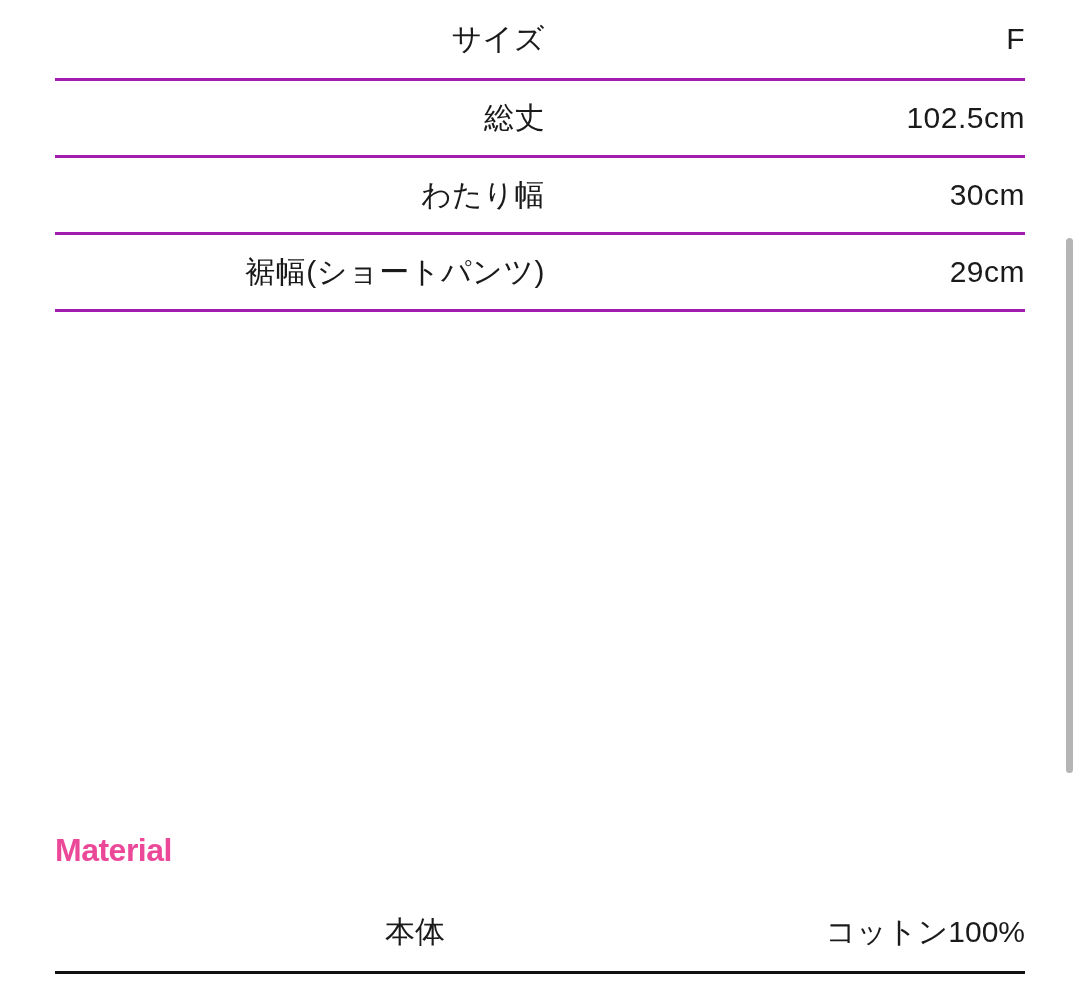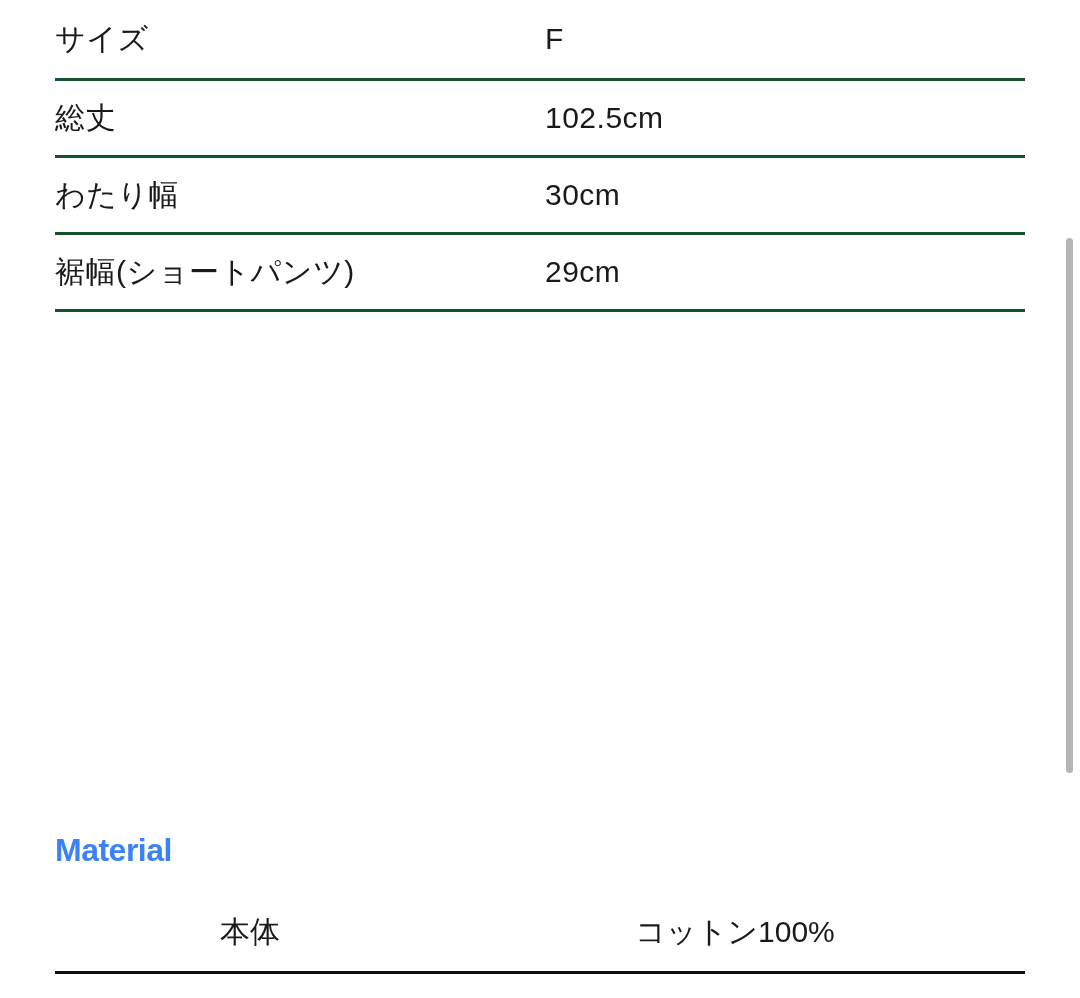--- a/index.html
+++ b/index.html
@@ -30,60 +30,60 @@
     top: 0;
     width: 970px;
     border-collapse: collapse;
     table-layout: fixed;
   }
   .size-table td {
     padding: 0;
     margin: 16px;
     height: 74px;
     vertical-align: middle;
-    text-align: left;
+    text-align: right;
     font-size: 30px;
     font-weight: 400;
     letter-spacing: 0.5px;
-    border-bottom: 3px solid #14532d;
+    border-bottom: 3px solid #a21caf;
   }
   .size-table tr:first-child td {
     height: 78px;
   }
   .col-label { width: 490px; }
   .col-value { width: 480px; }
 
   .size-table .head-row td {
     font-size: 30px;
   }
 
   
   .material-heading {
     position: absolute;
     left: 55px;
     top: 832px;
     font-size: 32px;
     font-weight: 700;
     letter-spacing: -0.5px;
-    color: #3b82f6;
+    color: #ec4899;
   }
 
   .material-table {
     position: absolute;
     left: 55px;
     top: 893px;
     width: 970px;
     border-collapse: collapse;
     table-layout: fixed;
   }
   .material-table td {
     padding: 0;
     height: 78px;
     vertical-align: middle;
-    text-align: center;
+    text-align: right;
     font-size: 30px;
     border-bottom: 3px solid #111111;
   }
   .material-table .col-label { width: 390px; }
   .material-table .col-value { width: 580px; }
 
   
   .scrollbar-track {
     position: absolute;
     right: 3px;

